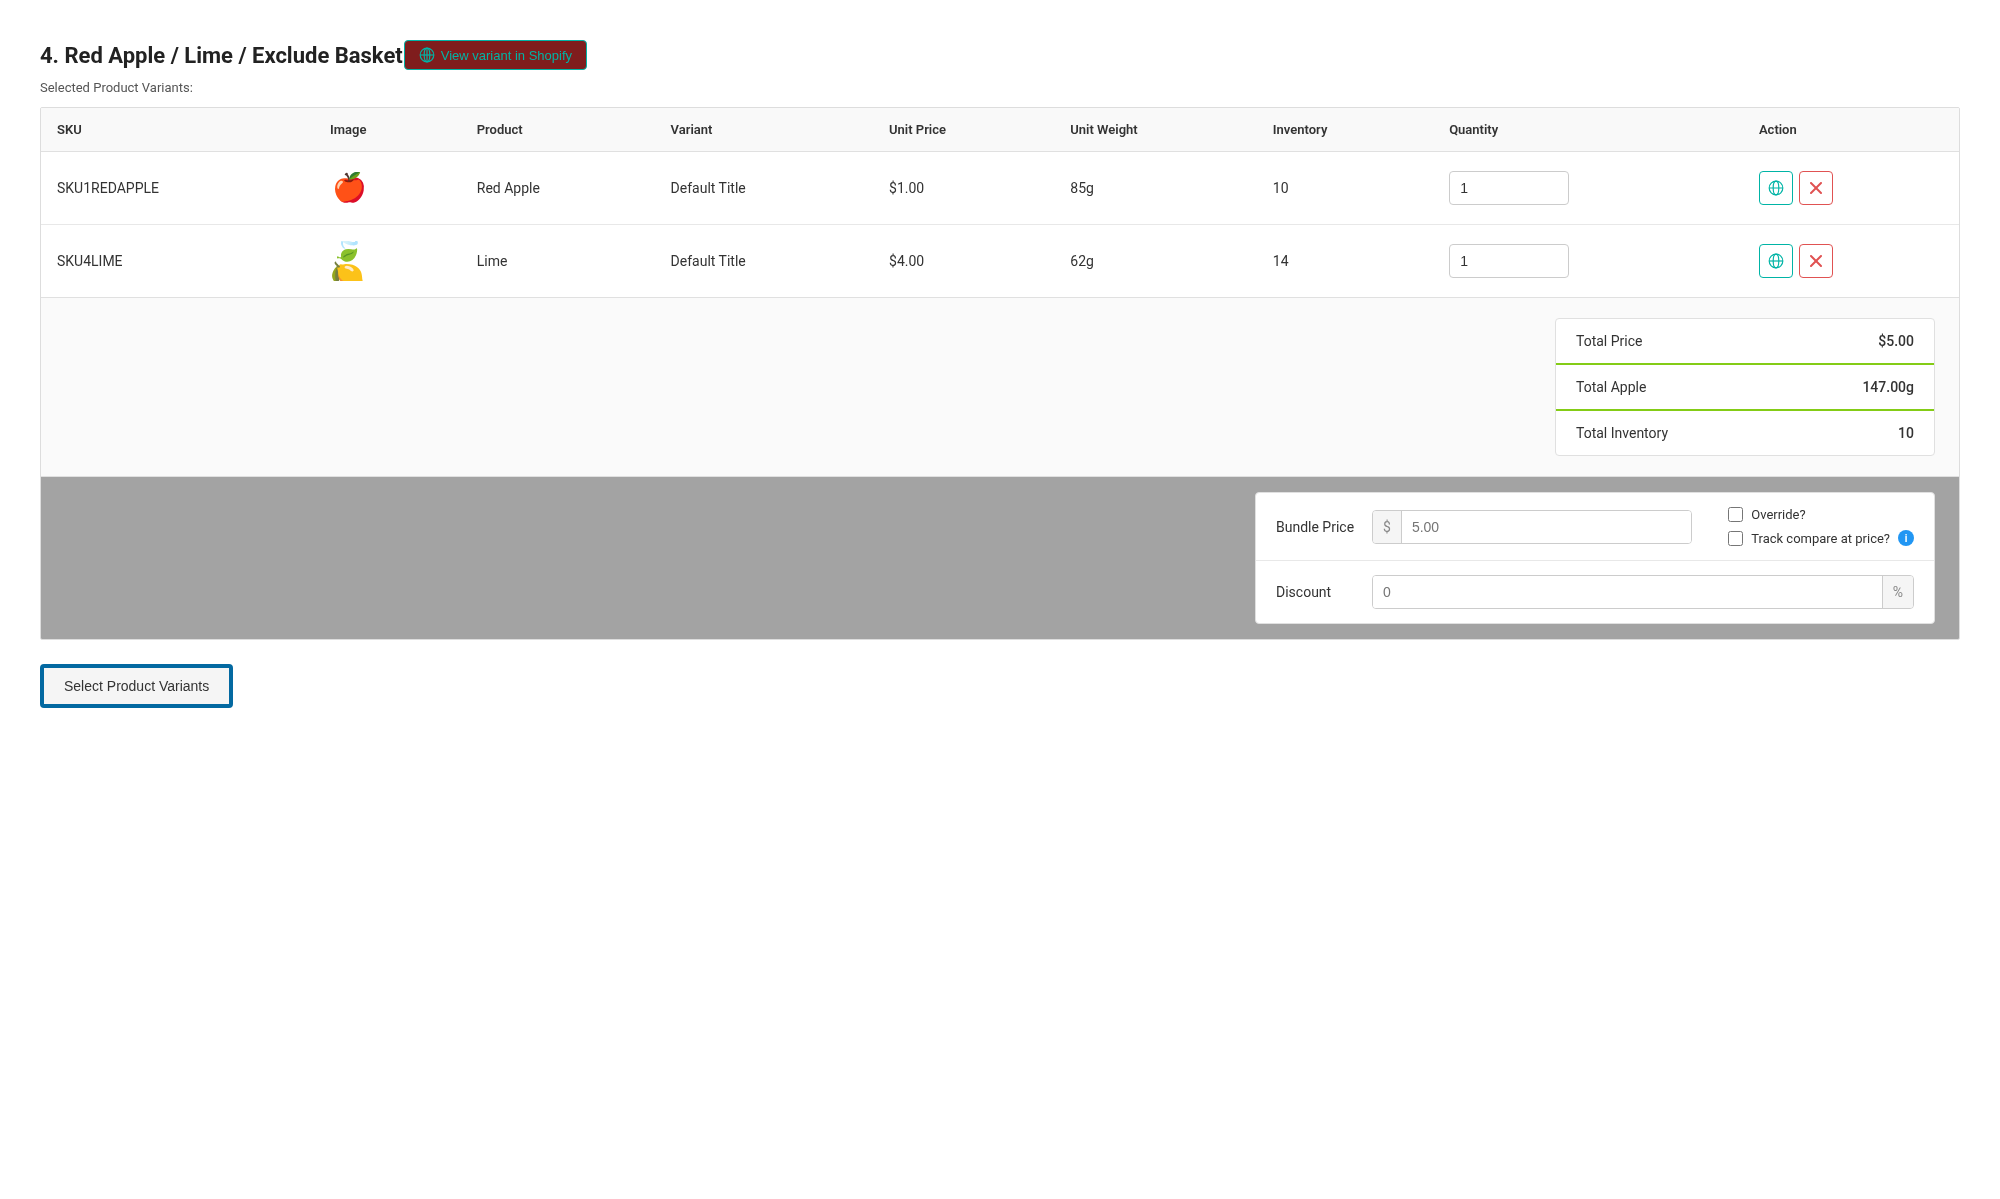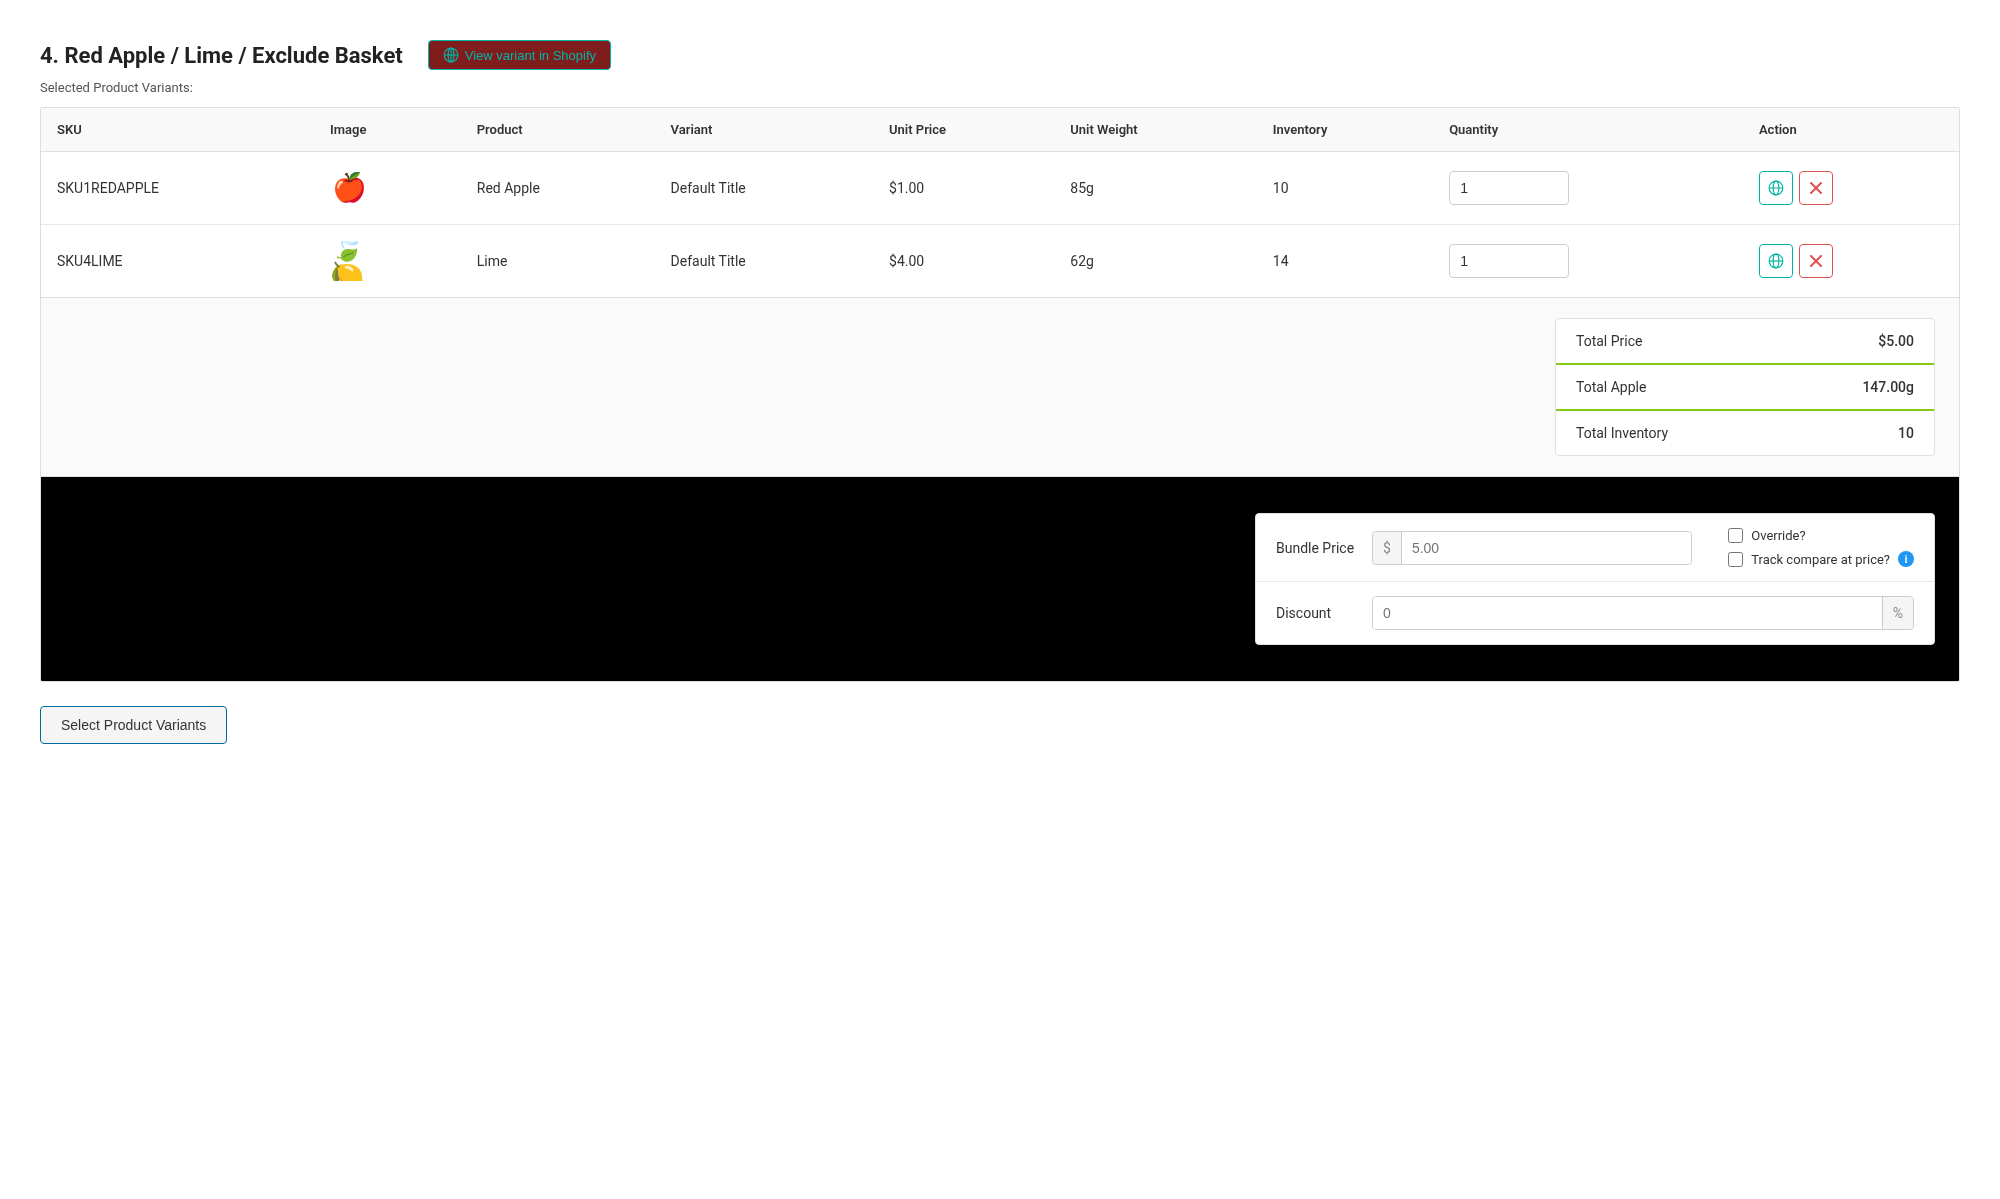--- a/index.html
+++ b/index.html
@@ -10,21 +10,21 @@
       font-size: 14px;
     }
     .page-container {
       background: #fff;
       min-height: 100vh;
       padding: 40px 40px;
     }
     .page-header {
       display: flex;
       align-items: center;
-      gap: 25px;
+      gap: 1px;
       margin-bottom: 10px;
     }
     .page-title {
       font-size: 22px;
       font-weight: 700;
       color: #222;
     }
     .view-variant-btn {
       display: flex;
       align-items: center;
@@ -156,22 +156,22 @@
       font-size: 14px;
       color: #333;
     }
     .total-value {
       font-size: 14px;
       color: #333;
       font-weight: 500;
     }
     .bundle-section {
       border-top: 1px solid #e0e0e0;
-      background: #000000;
-      padding: 36px 24px;
+      background: #a3a3a3;
+      padding: 15px 24px;
       display: flex;
       justify-content: flex-end;
     }
     .bundle-box {
       min-width: 680px;
       background: #fff;
       border: 1px solid #e0e0e0;
       border-radius: 4px;
       overflow: hidden;
     }
@@ -268,21 +268,21 @@
       padding: 8px 10px;
       background: #f5f5f5;
       border-left: 1px solid #ccc;
       color: #888;
       font-size: 14px;
     }
     .footer-section {
       padding: 24px 0;
     }
     .select-variants-btn {
-      border: 1px solid #0369a1;
+      border: 4px solid #0369a1;
       background: #f5f5f5;
       border-radius: 4px;
       padding: 10px 20px;
       font-size: 14px;
       color: #333;
       cursor: pointer;
     }
     .globe-svg {
       width: 16px;
       height: 16px;

